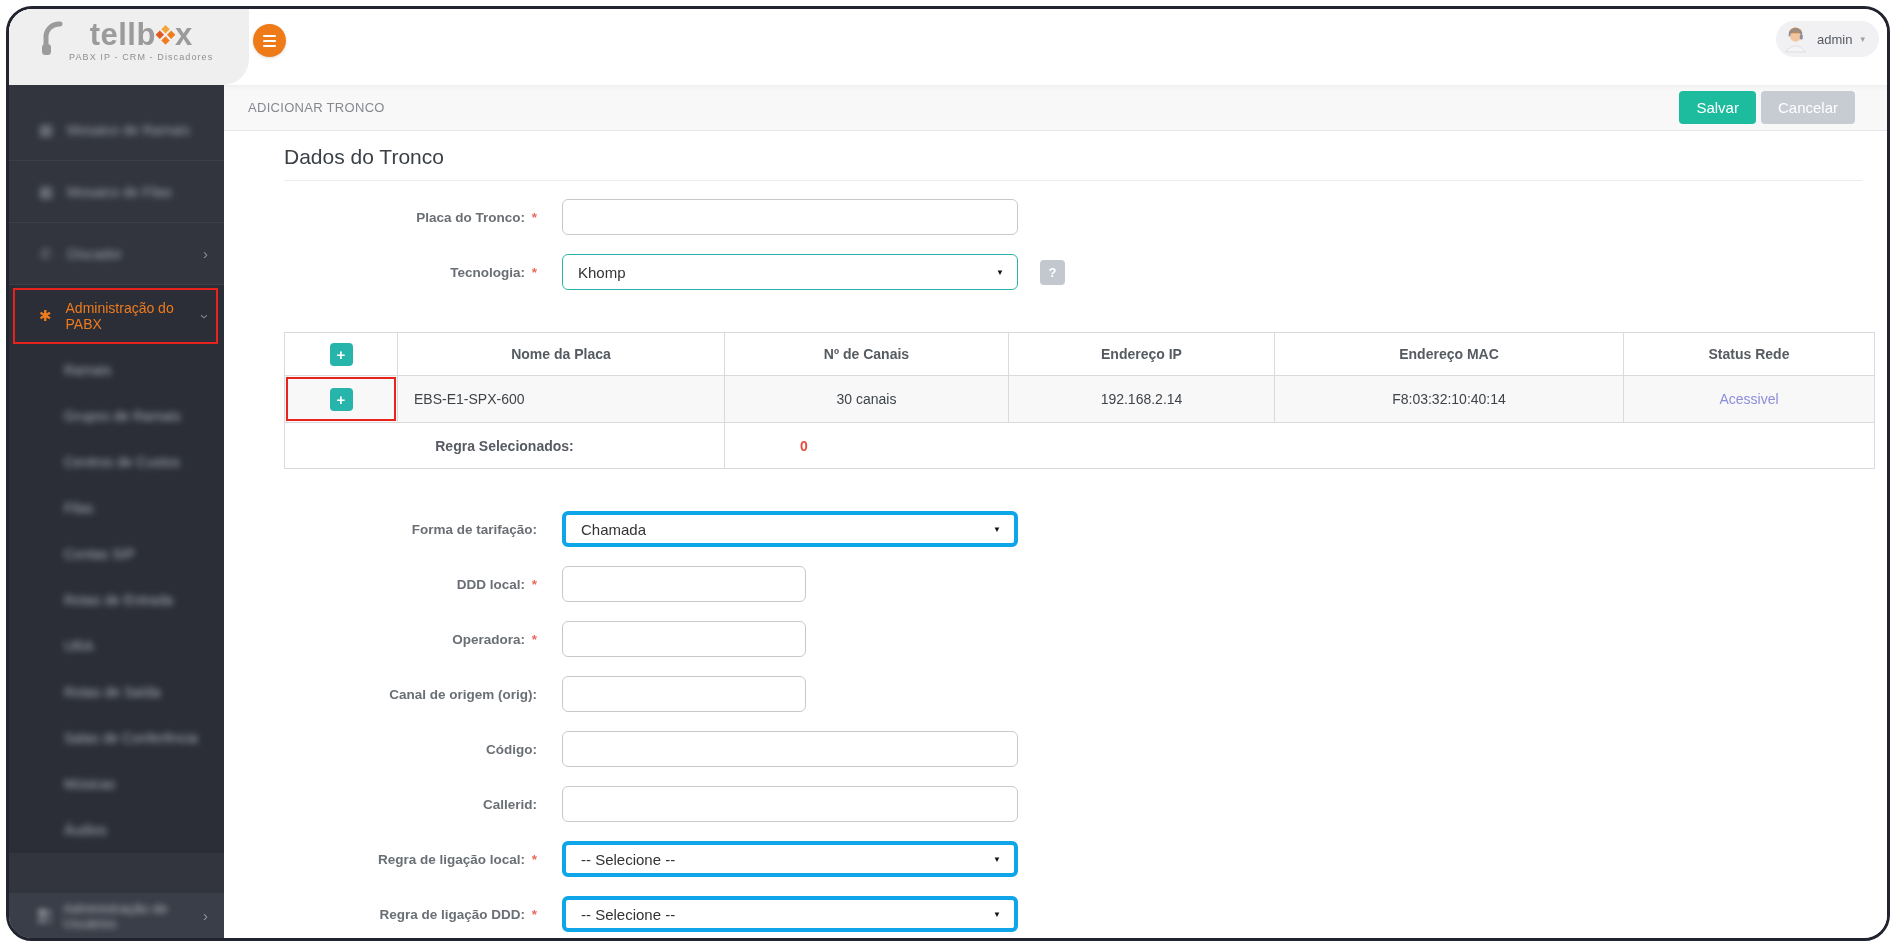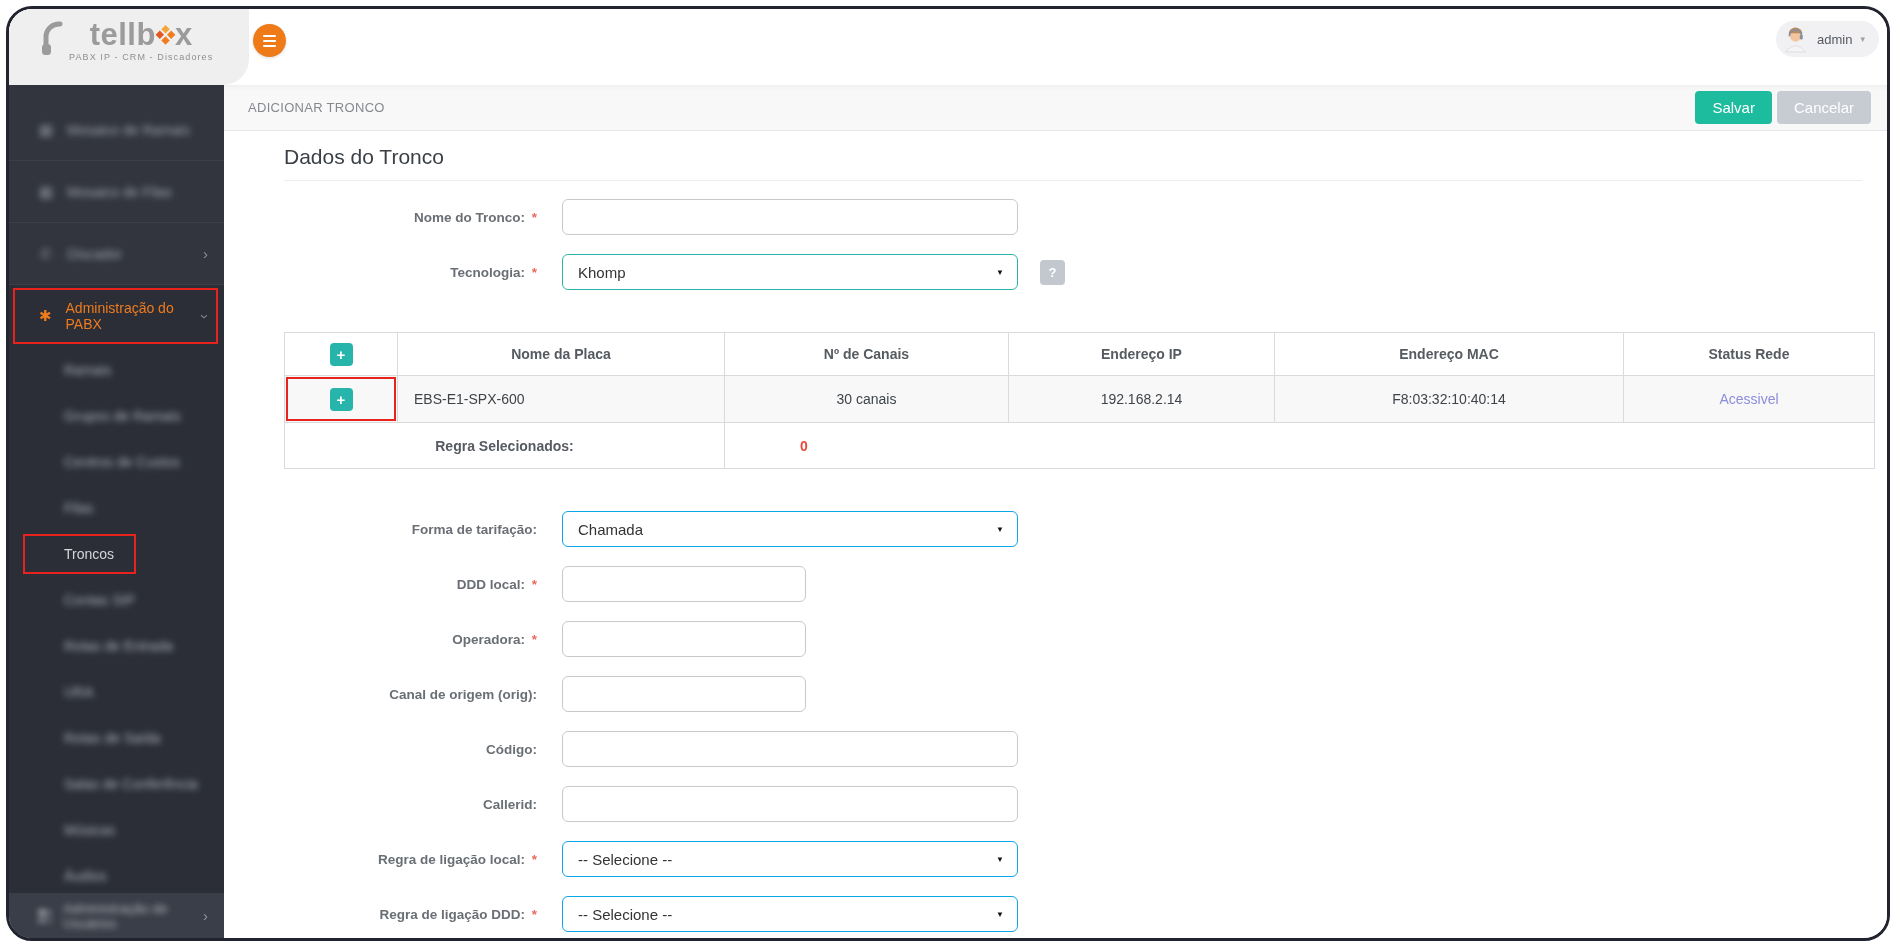--- a/index.html
+++ b/index.html
@@ -53,40 +53,40 @@
   .side-footer .chev { margin-left:auto; color:#90949c; font-size:15px; }
   .annot { position:absolute; border:2px solid #e8231d; pointer-events:none; }
   .annot-pabx { left:4px; right:6px; top:3px; bottom:3px; }
   .annot-troncos { left:14px; top:3px; width:113px; height:40px; }
   .annot-cell { left:1px; right:1px; top:1px; bottom:1px; }
 
   
   .main { position:absolute; left:215px; top:59px; right:0; bottom:0; background:#fff; overflow:hidden; }
   .strip { margin-top:17px; height:46px; background:#f8f8f9; border-bottom:1px solid #e7e7ea;
            box-shadow:inset 0 7px 7px -7px rgba(0,0,0,.07);
-           display:flex; align-items:center; justify-content:space-between; padding:0 16px 0 24px; }
+           display:flex; align-items:center; justify-content:space-between; padding:0 32px 0 24px; }
   .breadcrumb { font-size:13px; color:#85888e; letter-spacing:.3px; }
   .btns { display:flex; gap:5px;border-radius:10px; }
   .btn { border:none; border-radius:4px; color:#fff; font-size:15px; padding:8px 17px; cursor:pointer;
          font-family:inherit; }
   .btn-save { background:#1dbc9e; }
   .btn-cancel { background:#c7cbd2; }
 
   .section-title { margin:14px 25px 0 60px; font-size:21px; font-weight:400; color:#3b4046;
                    padding-bottom:11px; border-bottom:1px solid #ececee; }
 
   .form-area { margin-top:18px; }
   .form-row { display:flex; align-items:center; margin-bottom:19px; }
   .form-label { width:313px; text-align:right; font-size:13.5px; font-weight:700; color:#6a6f75; }
   .req { color:#e8695f; margin-left:3px; font-weight:700; }
   .ctrl { margin-left:25px; display:flex; align-items:center; }
   input.txt { height:36px; border:1px solid #c9c9cb; border-radius:6px; padding:0 12px; font-size:15px;
               color:#333; outline:none; font-family:inherit; }
   .w-wide { width:456px; } .w-narrow { width:244px; }
-  .fakesel { position:relative; height:36px; border:1px solid #0ea5e9; border-radius:6px; background:#fff;
+  .fakesel { position:relative; height:36px; border:4px solid #0ea5e9; border-radius:6px; background:#fff;
              display:flex; align-items:center; padding:0 30px 0 15px; font-size:15px; color:#333; cursor:pointer; }
   .fakesel .arr { position:absolute; right:13px; top:50%; transform:translateY(-50%); font-size:8px; color:#111; }
   .fakesel.teal { border:1px solid #2ab4ab; }
   .helpbtn { width:25px; height:25px; margin-left:22px; background:#c3c8cf; border:none; border-radius:4px;
              color:#fff; font-weight:700; font-size:13px; cursor:pointer; font-family:inherit; }
 
   
   table.boards { border-collapse:collapse; margin:42px 12px 0 60px; width:calc(100% - 72px);
                  font-size:14px; table-layout:fixed; }
   table.boards th, table.boards td { border:1px solid #dadadd; text-align:center; }
@@ -178,24 +178,20 @@
       </div>
       <div class="submenu-item">
         <span class="blur">Grupos de Ramais</span>
       </div>
       <div class="submenu-item">
         <span class="blur">Centros de Custos</span>
       </div>
       <div class="submenu-item">
         <span class="blur">Filas</span>
       </div>
-      <div class="submenu-item active">
-        <span>Troncos</span>
-        <span class="annot annot-troncos"></span>
-      </div>
       <div class="submenu-item">
         <span class="blur">Contas SIP</span>
       </div>
       <div class="submenu-item">
         <span class="blur">Rotas de Entrada</span>
       </div>
       <div class="submenu-item">
         <span class="blur">URA</span>
       </div>
       <div class="submenu-item">
@@ -235,21 +231,21 @@
         <button class="btn btn-cancel">Cancelar</button>
       </span>
     </div>
 
     <div class="section-title">Dados do Tronco</div>
 
     <div class="form-area">
 
       <div class="form-row">
         <span class="form-label">
-          <span>Nome do Tronco:</span>
+          <span>Placa do Tronco:</span>
           <span class="req">*</span>
         </span>
         <span class="ctrl">
           <input class="txt w-wide" type="text" style="">
         </span>
       </div>
 
       <div class="form-row">
         <span class="form-label">
           <span>Tecnologia:</span>

